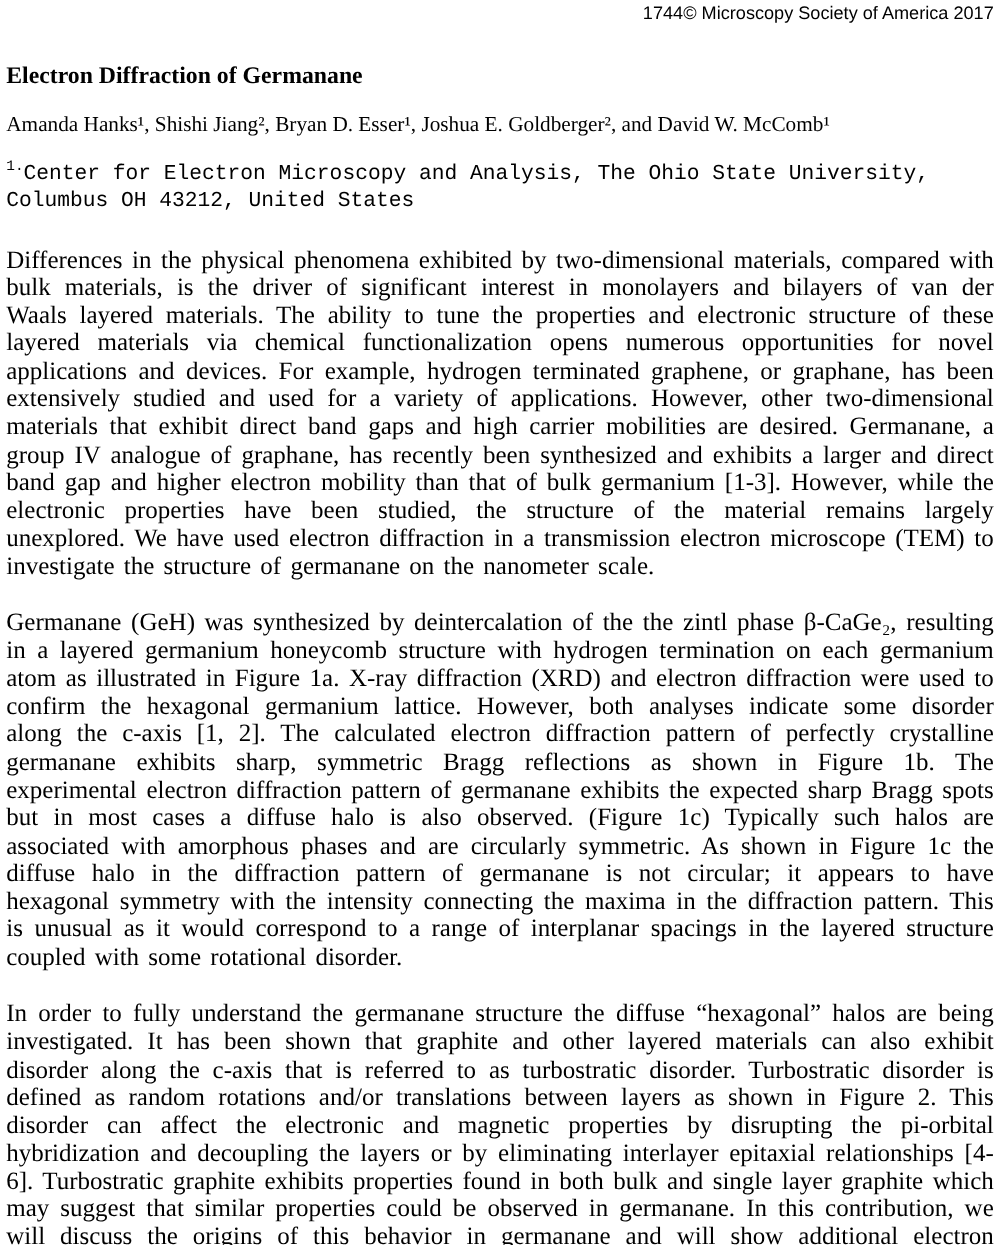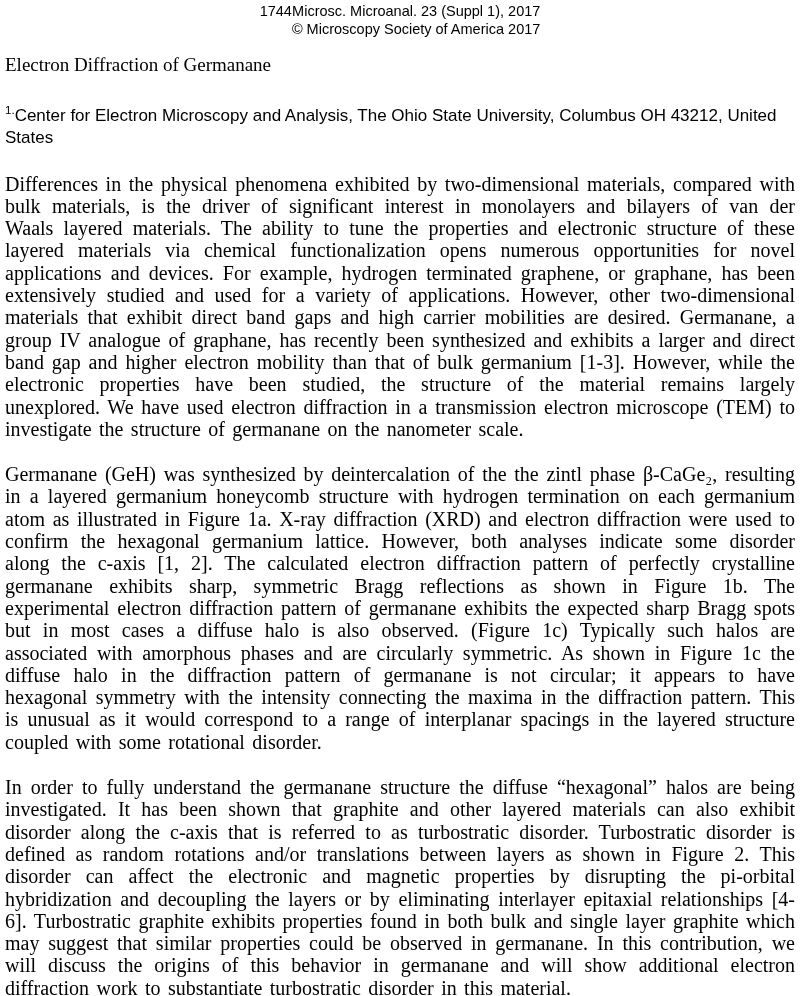--- a/index.html
+++ b/index.html
@@ -7,45 +7,45 @@
     width: 800px;
     height: 996px;
     box-sizing: border-box;
     padding: 2px 5px 0 5px;
     background: #ffffff;
     color: #000000;
     overflow: hidden;
   }
   .masthead {
     display: flex;
-    justify-content: center;
+    justify-content: flex-end;
     font-family: "Liberation Sans", "DejaVu Sans", sans-serif;
     font-size: 14.5px;
     line-height: 18px;
   }
   .masthead-left { text-align: left; }
   .masthead-right { text-align: right; }
   .article-title {
     font-family: "Liberation Serif", "DejaVu Serif", serif;
-    font-weight: normal;
+    font-weight: bold;
     font-size: 19px;
     line-height: 24px;
-    margin: 15px 0 0 0;
+    margin: 29px 0 0 0;
   }
   .authors {
     font-family: "Liberation Serif", "DejaVu Serif", serif;
     font-size: 17px;
     line-height: 24px;
     margin: 15px 0 0 0;
   }
   .affiliations {
-    font-family: Liberation Sans, sans-serif;
+    font-family: Liberation Mono, monospace;
     font-size: 17px;
     line-height: 22.3px;
-    margin: 28px 0 0 0;
+    margin: 17px 0 0 0;
   }
   .affiliation { margin: 0; }
   sup { font-size: 68%; line-height: 0; }
   .body-para {
     font-family: "Liberation Serif", "DejaVu Serif", serif;
     font-size: 20px;
     line-height: 22.3px;
     text-align: justify;
     word-spacing: 0.12em;
     margin: 23px 0 0 0;
@@ -54,27 +54,27 @@
 </head>
 <body>
 
 <div class="page">
 
   <div class="masthead">
     <div class="masthead-left">
       <div>1744</div>
     </div>
     <div class="masthead-right">
-      <div>Microsc. Microanal. 23 (Suppl 1), 2017</div>
       <div>© Microscopy Society of America 2017</div>
     </div>
   </div>
 
   <h1 class="article-title">Electron Diffraction of Germanane</h1>
 
+  <p class="authors">Amanda Hanks¹, Shishi Jiang², Bryan D. Esser¹, Joshua E. Goldberger², and David W. McComb¹</p>
 
   <div class="affiliations">
     <p class="affiliation"><sup>1.</sup><span>Center for Electron Microscopy and Analysis, The Ohio State University, Columbus OH 43212, United States</span></p>
   </div>
 
   <p class="body-para">Differences in the physical phenomena exhibited by two-dimensional materials, compared with bulk materials, is the driver of significant interest in monolayers and bilayers of van der Waals layered materials.  The ability to tune the properties and electronic structure of these layered materials via chemical functionalization opens numerous opportunities for novel applications and devices. For example, hydrogen terminated graphene, or graphane, has been extensively studied and used for a variety of applications. However, other two-dimensional materials that exhibit direct band gaps and high carrier mobilities are desired. Germanane, a group IV analogue of graphane, has recently been synthesized and exhibits a larger and direct band gap and higher electron mobility than that of bulk germanium [1-3]. However, while the electronic properties have been studied, the structure of the material remains largely unexplored. We have used electron diffraction in a transmission electron microscope (TEM) to investigate the structure of germanane on the nanometer scale.</p>
   <p class="body-para">Germanane (GeH) was synthesized by deintercalation of the the zintl phase β-CaGe₂, resulting in a layered germanium honeycomb structure with hydrogen termination on each germanium atom as illustrated in Figure 1a. X-ray diffraction (XRD) and electron diffraction were used to confirm the hexagonal germanium lattice. However, both analyses indicate some disorder along the c-axis [1, 2]. The calculated electron diffraction pattern of perfectly crystalline germanane exhibits sharp, symmetric Bragg reflections as shown in Figure 1b.  The experimental electron diffraction pattern of germanane exhibits the expected sharp Bragg spots but in most cases a diffuse halo is also observed.  (Figure 1c) Typically such halos are associated with amorphous phases and are circularly symmetric.  As shown in Figure 1c the diffuse halo in the diffraction pattern of germanane is not circular; it appears to have hexagonal symmetry with the intensity connecting the maxima in the diffraction pattern. This is unusual as it would correspond to a range of interplanar spacings in the layered structure coupled with some rotational disorder.</p>
   <p class="body-para">In order to fully understand the germanane structure the diffuse “hexagonal” halos are being investigated. It has been shown that graphite and other layered materials can also exhibit disorder along the c-axis that is referred to as turbostratic disorder. Turbostratic disorder is defined as random rotations and/or translations between layers as shown in Figure 2. This disorder can affect the electronic and magnetic properties by disrupting the pi-orbital hybridization and decoupling the layers or by eliminating interlayer epitaxial relationships [4-6]. Turbostratic graphite exhibits properties found in both bulk and single layer graphite which may suggest that similar properties could be observed in germanane. In this contribution, we will discuss the origins of this behavior in germanane and will show additional electron diffraction work to substantiate turbostratic disorder in this material.</p>
 
 </div>

